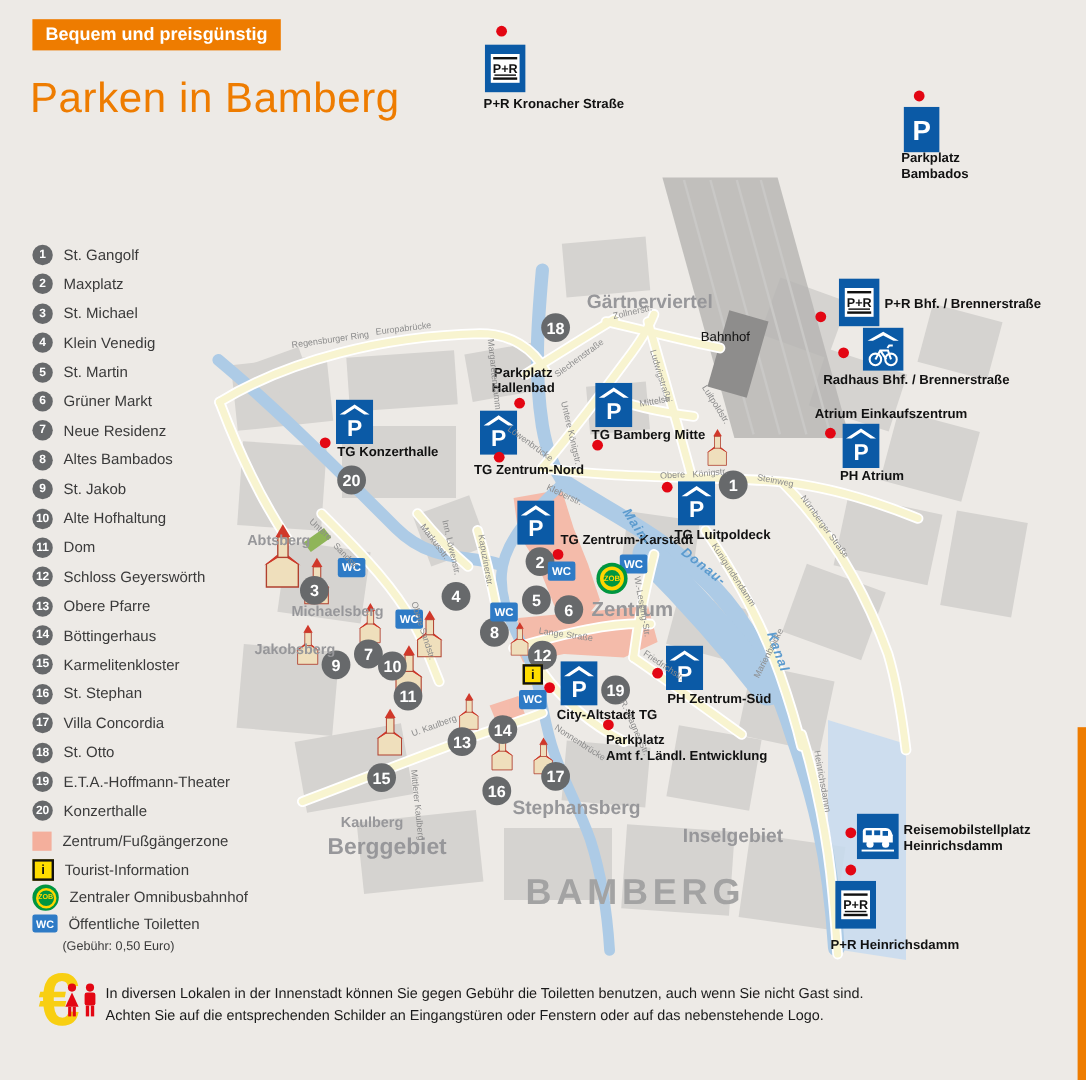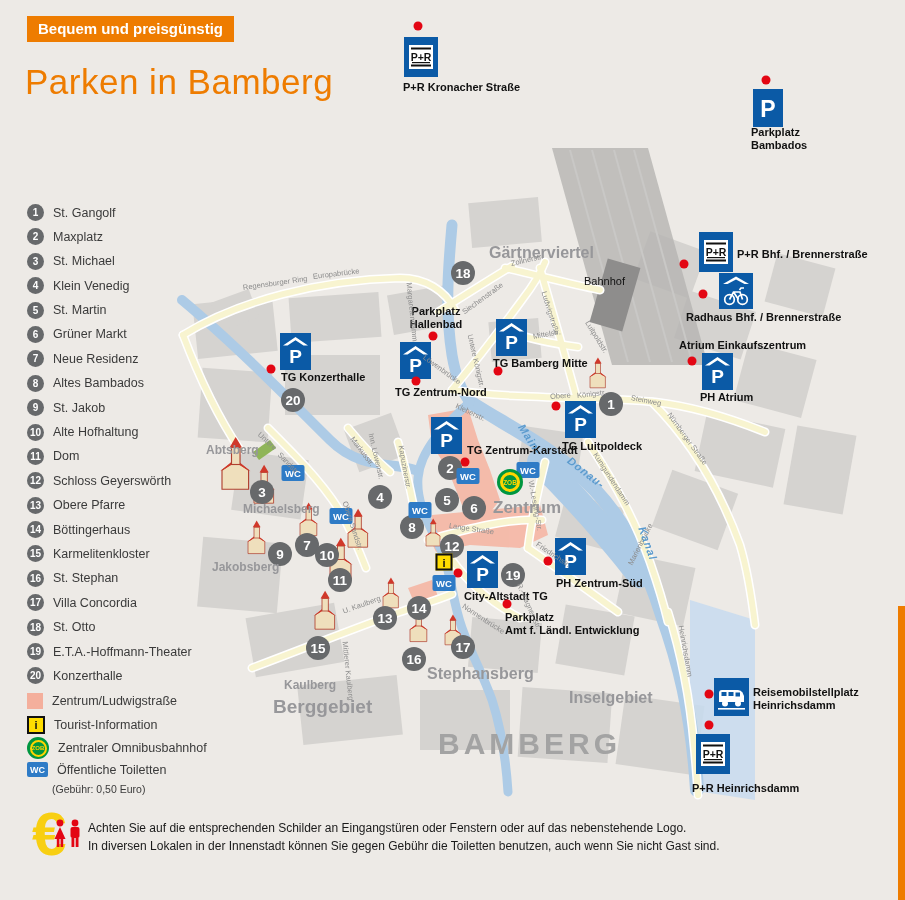--- a/index.html
+++ b/index.html
@@ -270,21 +270,21 @@
         <span class="lg-lab">E.T.A.-Hoffmann-Theater</span>
       </div>
       <div class="lg-row">
         <span class="lg-num">20</span>
         <span class="lg-lab">Konzerthalle</span>
       </div>
     </div>
 
   <div class="sym-row" style="top:693px;">
     <span class="sq-zone"></span>
-    <span class="sym-lab">Zentrum/Ludwigstraße</span>
+    <span class="sym-lab">Zentrum/Fußgängerzone</span>
   </div>
   <div class="sym-row" style="top:716px;">
     <span class="ic-info">i</span>
     <span class="sym-lab">Tourist-Information</span>
   </div>
   <div class="sym-row" style="top:737px;">
     <span class="ic-zob">
         <span class="in">ZOB</span>
       </span>
     <span class="sym-lab">Zentraler Omnibusbahnhof</span>
@@ -304,22 +304,22 @@
         <rect x="4.8" y="20" width="2.6" height="8"></rect>
           <rect x="8.6" y="20" width="2.6" height="8"></rect>
         <circle cx="23" cy="4" r="3.4"></circle>
           <rect x="18.5" y="8" width="9" height="11" rx="2"></rect>
         <rect x="19.5" y="19" width="2.8" height="9"></rect>
           <rect x="23.7" y="19" width="2.8" height="9"></rect>
       </g>
     </svg>
   </div>
   <div class="footer-text">
+    <div>In diversen Lokalen in der Innenstadt können Sie gegen Gebühr die Toiletten benutzen, auch wenn Sie nicht Gast sind.</div>
     <div>Achten Sie auf die entsprechenden Schilder an Eingangstüren oder Fenstern oder auf das nebenstehende Logo.</div>
-    <div>In diversen Lokalen in der Innenstadt können Sie gegen Gebühr die Toiletten benutzen, auch wenn Sie nicht Gast sind.</div>
   </div>
 
   <div id="map-overlay">
       <div class="micon" style="left: 404px; top: 37px;"><svg width="34" height="40" viewBox="0 0 34 40">
           <rect width="34" height="40" fill="#0B5AA6"></rect>
           <rect x="5" y="8" width="24" height="24" fill="#fff"></rect>
           <rect x="7" y="10.5" width="20" height="2" fill="#111"></rect>
           <rect x="7" y="27.5" width="20" height="2" fill="#111"></rect>
           <text x="17" y="23.5" text-anchor="middle" font-size="10.5" font-weight="bold" fill="#111" font-family="Liberation Sans,sans-serif">P+R</text>
           <rect x="8" y="25" width="18" height="1.2" fill="#111"></rect>
@@ -506,21 +506,21 @@
       <div class="info-map" style="left: 444px; top: 562px;">i</div>
       <div class="zob-map" style="left: 510px; top: 482px;">
         <span class="in">ZOB</span>
       </div>
       <div class="region" style="left: 489px; top: 244px; font-size: 16px;">Gärtnerviertel</div>
       <div class="region" style="left: 493px; top: 498px; font-size: 17px;">Zentrum</div>
       <div class="region" style="left: 273px; top: 696px; font-size: 19px;">Berggebiet</div>
       <div class="region" style="left: 569px; top: 689px; font-size: 16px;">Inselgebiet</div>
       <div class="region" style="left: 206px; top: 443px; font-size: 12px;">Abtsberg</div>
       <div class="region" style="left: 243px; top: 502px; font-size: 12px;">Michaelsberg</div>
-      <div class="region" style="left: 212px; top: 560px; font-size: 12px;">Jakobsberg</div>
+      <div class="region" style="left: 212px; top: 534px; font-size: 12px;">Jakobsberg</div>
       <div class="region" style="left: 284px; top: 678px; font-size: 12px;">Kaulberg</div>
       <div class="region" style="left: 427px; top: 665px; font-size: 16px;">Stephansberg</div>
       <div class="city-name" style="left: 438px; top: 727px; font-size: 30px;">BAMBERG</div>
       <div class="street" style="left: 243px; top: 283px; transform: rotate(-8deg);">Regensburger Ring</div>
       <div class="street" style="left: 313px; top: 272px; transform: rotate(-7deg);">Europabrücke</div>
       <div class="street" style="left: 409px; top: 278px; transform: rotate(84deg);">Margaretendamm</div>
       <div class="street" style="left: 463px; top: 308px; transform: rotate(-36deg);">Siechenstraße</div>
       <div class="street" style="left: 511px; top: 259px; transform: rotate(-13deg);">Zollnerstr.</div>
       <div class="street" style="left: 544px; top: 287px; transform: rotate(73deg);">Ludwigstraße</div>
       <div class="street" style="left: 533px; top: 332px; transform: rotate(-10deg);">Mittelstr.</div>

